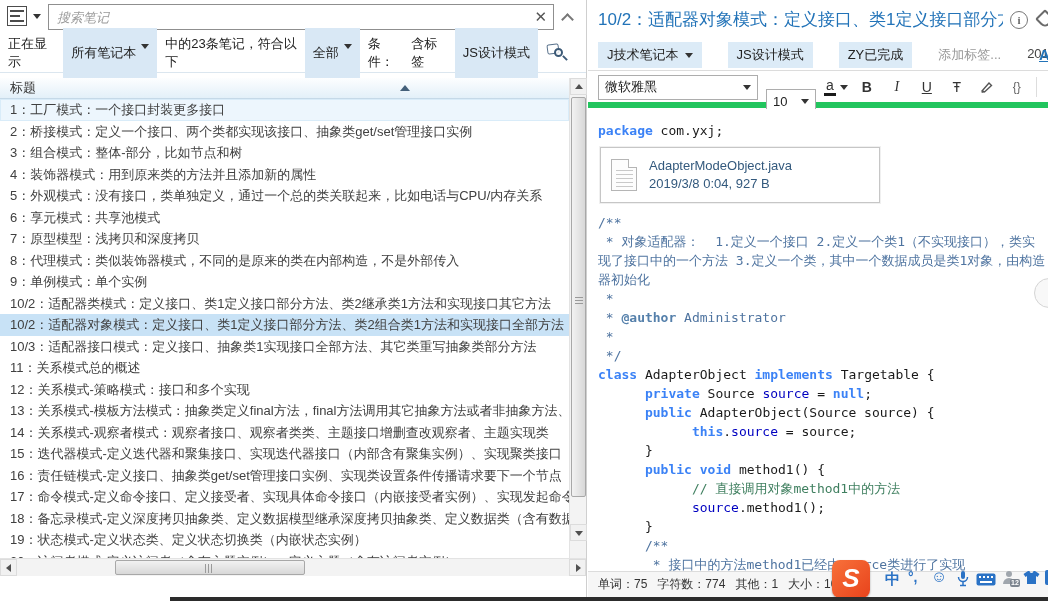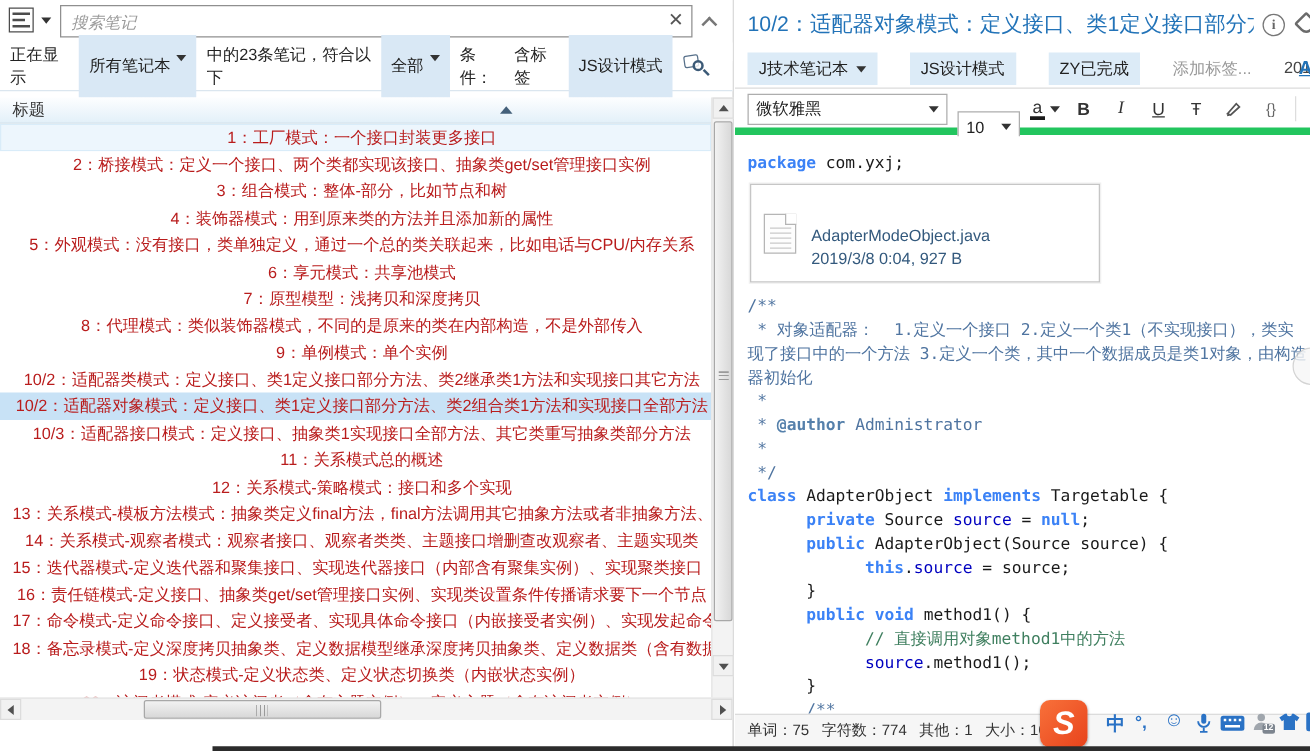--- a/index.html
+++ b/index.html
@@ -40,22 +40,22 @@
   .tag-search-btn .lens { position:absolute; left:8px; top:6px; width:9px; height:9px; border:2px solid #3c5a77; border-radius:50%; background:rgba(255,255,255,.8); }
   .tag-search-btn .handle { position:absolute; left:16px; top:15px; width:6px; height:2px; background:#3c5a77; transform:rotate(45deg); }
 
   
   .list-header { position:absolute; left:0; top:78px; width:569px; height:21px;
                  background:linear-gradient(#fdfeff,#e3f0f9); border-bottom:1px solid #c5d9e8;
                  font-size:13px; color:#333; line-height:20px; padding-left:10px; }
   .sort-arrow { position:absolute; left:400px; top:7px; width:0; height:0;
                 border-left:5px solid transparent; border-right:5px solid transparent; border-bottom:6px solid #44607a; }
   #rows-viewport { position:absolute; left:0; top:99px; width:569px; height:459px; overflow:hidden; background:#fff; }
-  .note-row { height:21.5px; line-height:21.5px; padding-left:10px; font-size:13px; color:#b91c1c;
-              white-space:nowrap; overflow:hidden; cursor:pointer;text-align:center; }
+  .note-row { height:21.5px; line-height:21.5px; padding-left:10px; font-size:13px; color:#404040;
+              white-space:nowrap; overflow:hidden; cursor:pointer; }
   .note-row.highlight { background:#edf6fd; box-shadow:inset 0 0 0 1px #d9ecf9; }
   .note-row.selected  { background:#c8e2f6; }
 
   
   .vscroll { position:absolute; left:569px; top:78px; width:17px; height:480px; background:#f3f3f3; border-left:1px solid #e3e3e3; }
   .scroll-btn { position:absolute; left:0; width:17px; height:17px; background:#f1f1f1; border:1px solid #dcdcdc; }
   .scroll-btn .tri { position:absolute; left:4px; width:0; height:0; }
   .sb-up   { top:0; } .sb-up .tri   { top:5px; border-left:4px solid transparent; border-right:4px solid transparent; border-bottom:5px solid #505050; }
   .sb-down { bottom:17px; } .sb-down .tri { top:6px; border-left:4px solid transparent; border-right:4px solid transparent; border-top:5px solid #505050; }
   .v-thumb { position:absolute; left:1px; top:19px; width:15px; height:400px; background:linear-gradient(90deg,#f2f2f2,#d8d8d8);
@@ -116,21 +116,21 @@
   .c-cm  { color:#3f7f5f; }
 
   .attachment-card { width:280px; border:1px solid #c6c6c6; box-shadow:0 0 0 1px #f0f0f0; background:#fff;
                      margin:7px 0 10px 2px; padding:9px 10px; display:flex; align-items:center; gap:12px; cursor:pointer; }
   .file-icon { position:relative; width:26px; height:32px; background:#fdfdfd; border:1px solid #b5b5b5; flex:none; }
   .file-icon::after { content:""; position:absolute; right:-1px; top:-1px; width:8px; height:8px; background:#fff;
                       border-left:1px solid #b5b5b5; border-bottom:1px solid #b5b5b5; }
   .file-icon i { position:absolute; left:4px; width:17px; height:1px; background:#c9c9c9; }
   .file-icon i:nth-child(1){top:10px;} .file-icon i:nth-child(2){top:14px;} .file-icon i:nth-child(3){top:18px;}
   .file-icon i:nth-child(4){top:22px;} .file-icon i:nth-child(5){top:26px;}
-  .att-text { font-family:"Liberation Sans",sans-serif; font-size:13px; color:#33597d; line-height:18px;margin-top:23px; }
+  .att-text { font-family:"Liberation Sans",sans-serif; font-size:13px; color:#33597d; line-height:18px; }
 
   .float-circle { position:absolute; left:446px; top:278px; width:30px; height:30px; border:1px solid #c9c9c9;
                   border-radius:50%; background:#f7f7f7; opacity:.8; cursor:pointer; }
 
   
   .status-bar { position:absolute; left:0; top:571px; width:460px; height:26px; background:#f6f6f6;
                 border-top:1px solid #dcdcdc; display:flex; align-items:center; gap:10px;
                 padding-left:10px; font-size:12px; color:#333; }
   .status-item { white-space:nowrap; }
 

